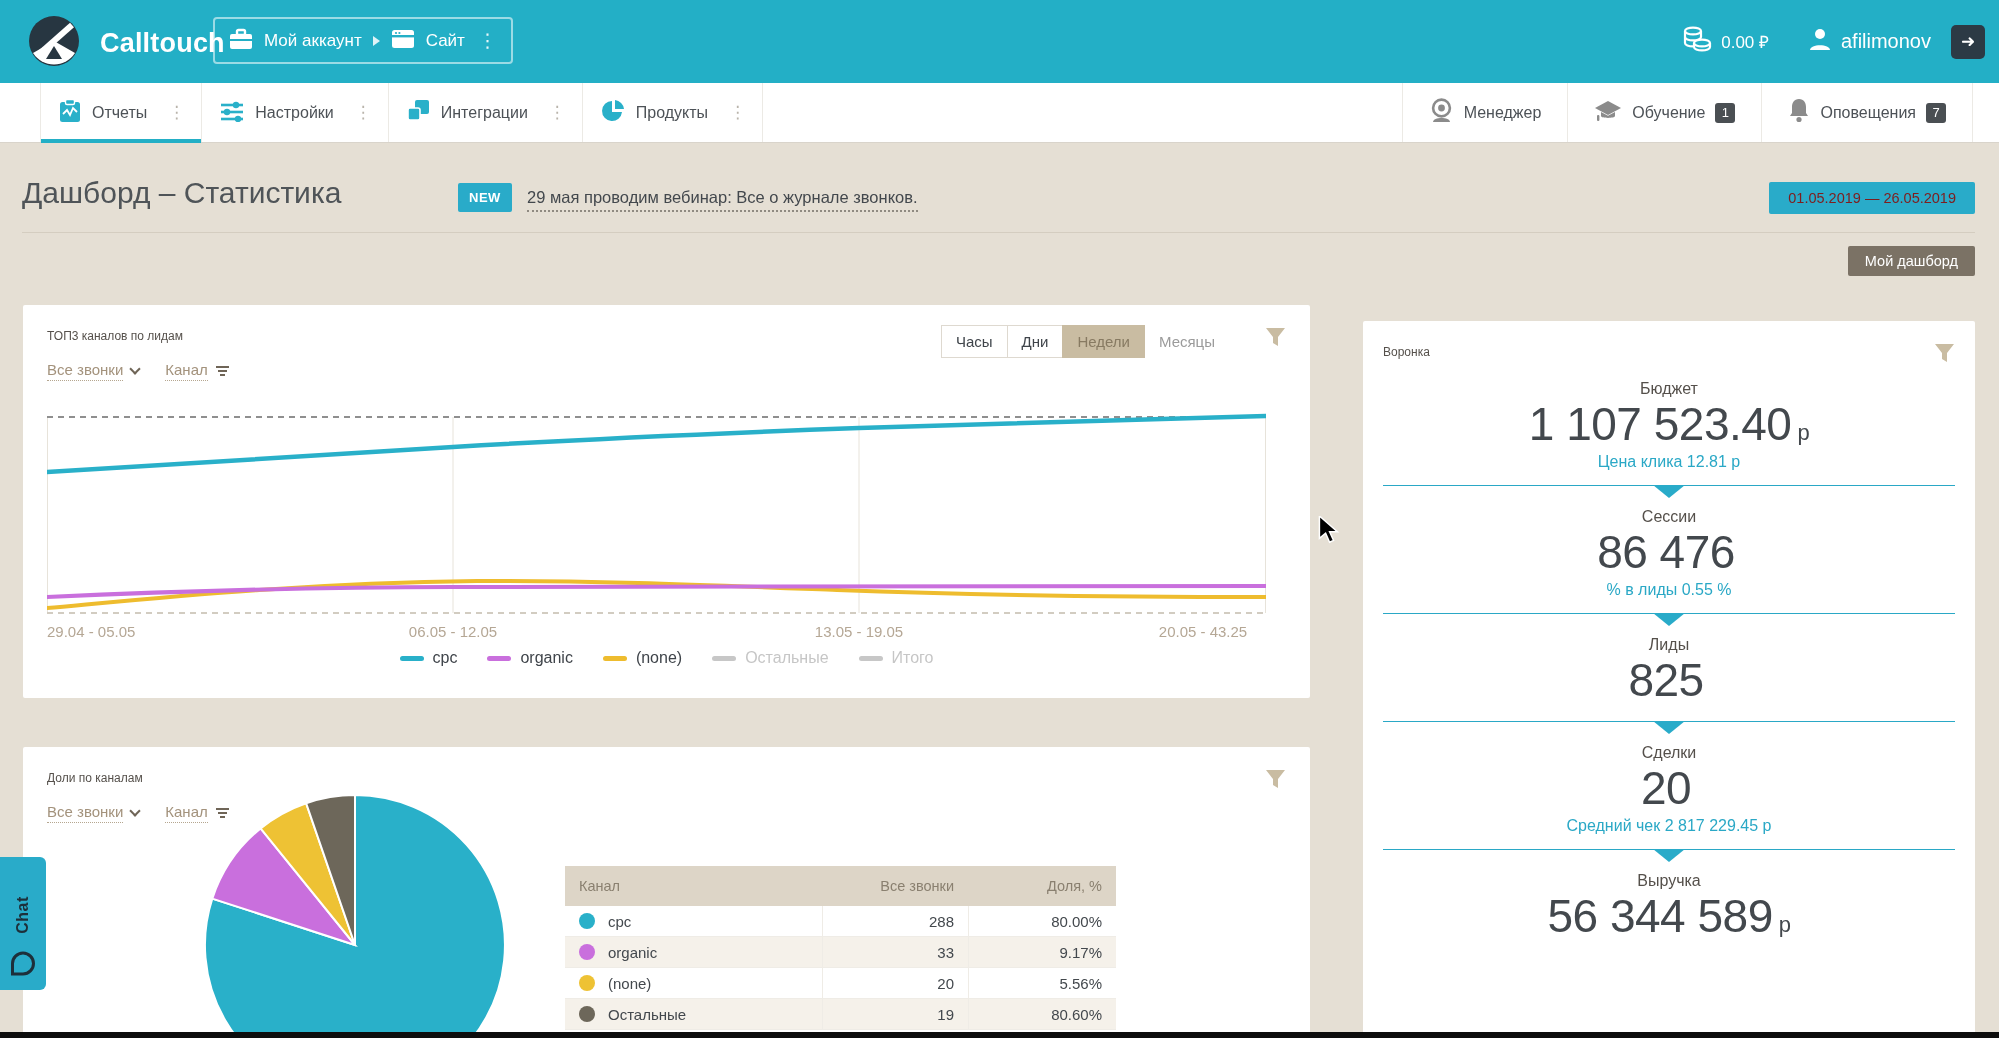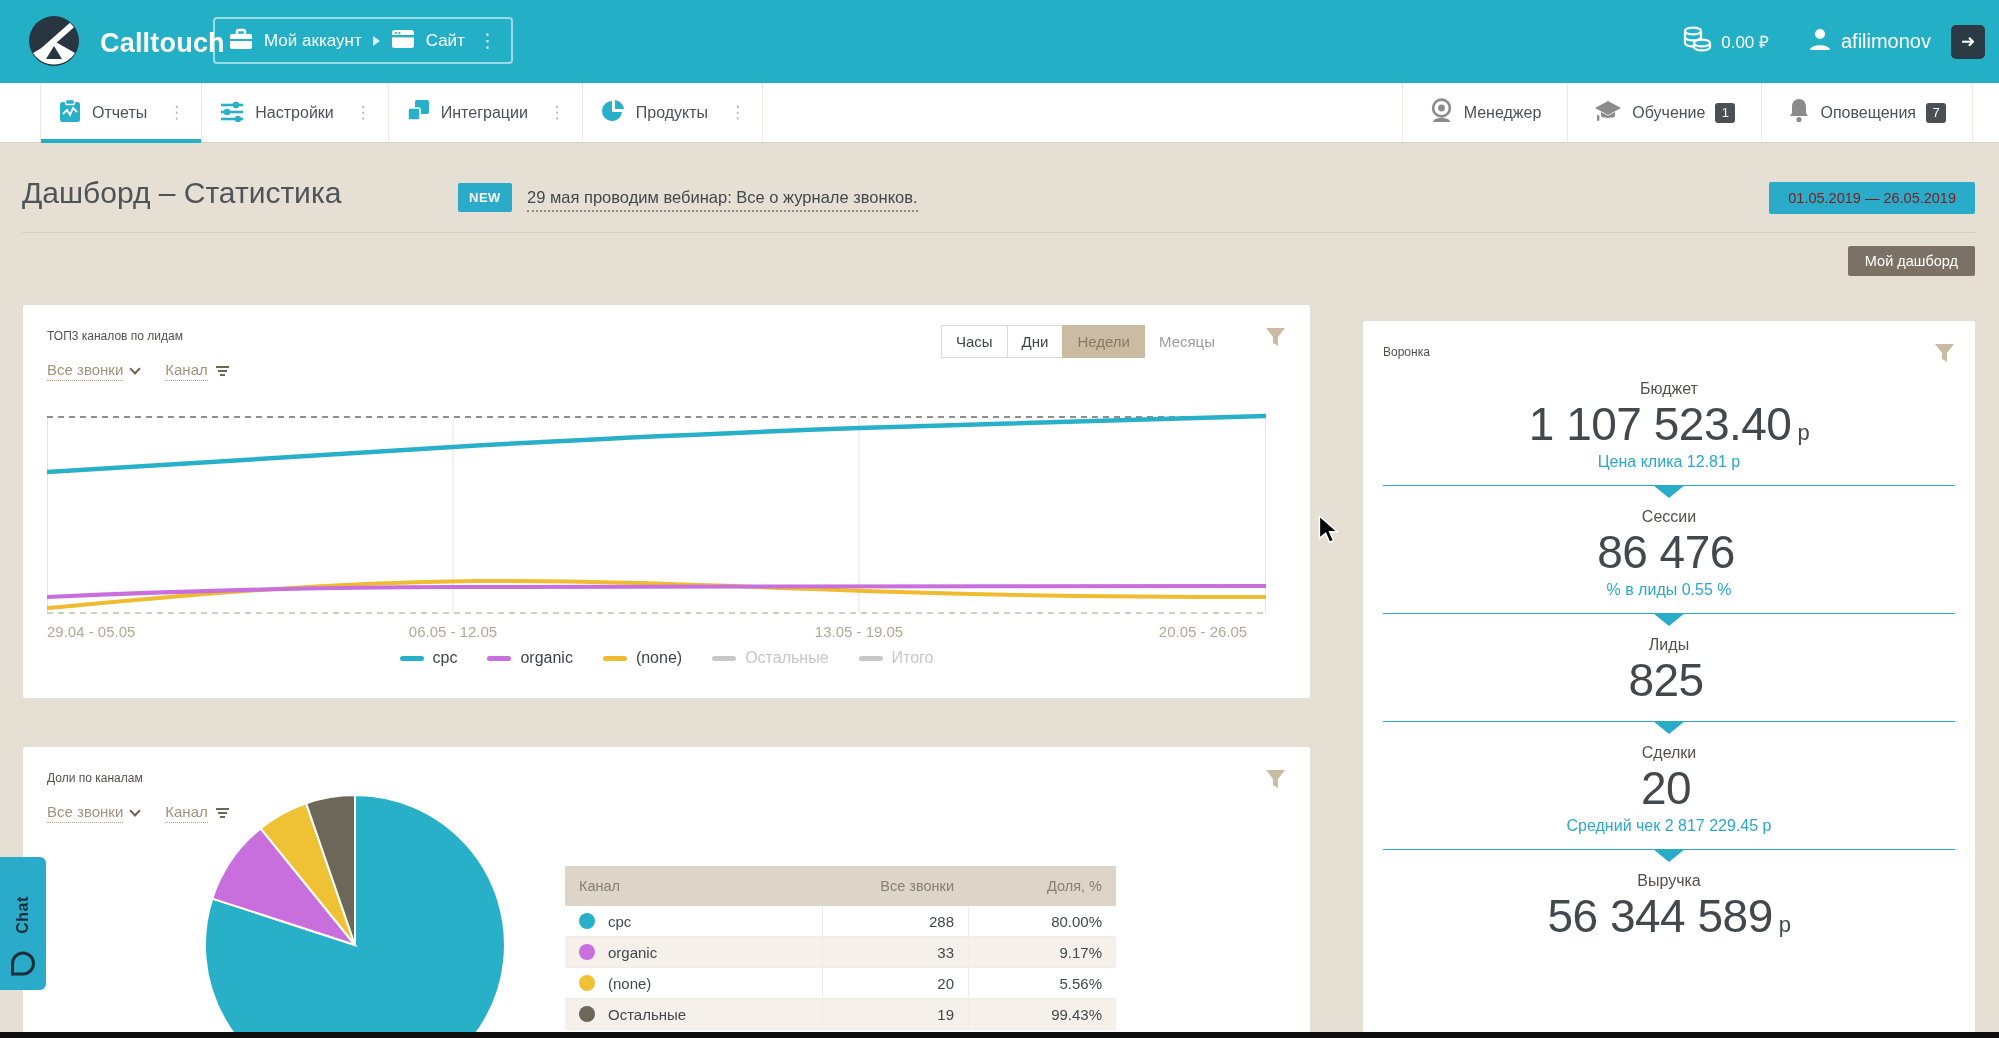--- a/index.html
+++ b/index.html
@@ -298,21 +298,21 @@
         <line x1="0" y1="4" x2="1219" y2="4" stroke="#8f8f8f" stroke-width="2" stroke-dasharray="6,5"></line>
         <line x1="0" y1="200" x2="1219" y2="200" stroke="#d2ccc1" stroke-width="2" stroke-dasharray="6,5"></line>
         <path d="M0,195 C100,186 250,170 430,168 C540,167 660,172 790,177 C950,183 1100,184 1219,184" fill="none" stroke-width="4" stroke-linecap="round" stroke="#eebc2e"></path>
         <path d="M0,184 C135,178 270,174 406,174 C600,173 900,173 1219,173" fill="none" stroke-width="4" stroke-linecap="round" stroke="#c96fdd"></path>
         <path d="M0,59 C135,51 270,42 406,34 C541,26 677,20 812,15 C947,10 1083,6 1219,3" fill="none" stroke-width="4.5" stroke-linecap="round" stroke="#29b0c9"></path>
       </svg>
     </div>
     <div class="xlab first" style="left:24px">29.04 - 05.05</div>
     <div class="xlab" style="left:430px">06.05 - 12.05</div>
     <div class="xlab" style="left:836px">13.05 - 19.05</div>
-    <div class="xlab" style="left:1180px">20.05 - 26.05</div>
+    <div class="xlab" style="left:1180px">20.05 - 43.25</div>
 
     <div class="legend">
       <div class="leg-item">
         <span class="swatch" style="background:#29b0c9"></span>
         <span>cpc</span>
       </div>
       <div class="leg-item">
         <span class="swatch" style="background:#c96fdd"></span>
         <span>organic</span>
       </div>
@@ -395,21 +395,21 @@
           </div>
         <div class="c2">20</div>
         <div class="c3">5.56%</div>
       </div>
       <div class="tbl-row" style="background:#f5f1ea">
         <div class="c1">
             <span class="dot" style="background:#6d675a"></span>
             <span>Остальные</span>
           </div>
         <div class="c2">19</div>
-        <div class="c3">99.43%</div>
+        <div class="c3">80.60%</div>
       </div>
     </div>
   </div>
 
   <div class="card card3">
     <div class="card-title" style="left:20px">Воронка</div>
     <div class="funnel-ic" style="right:20px">
       <svg width="21" height="21" viewBox="0 0 21 21">
           <path d="M1,1 H20 L13,10 V19 L8,16 V10 Z" fill="#c9bca2"></path>
         </svg>

